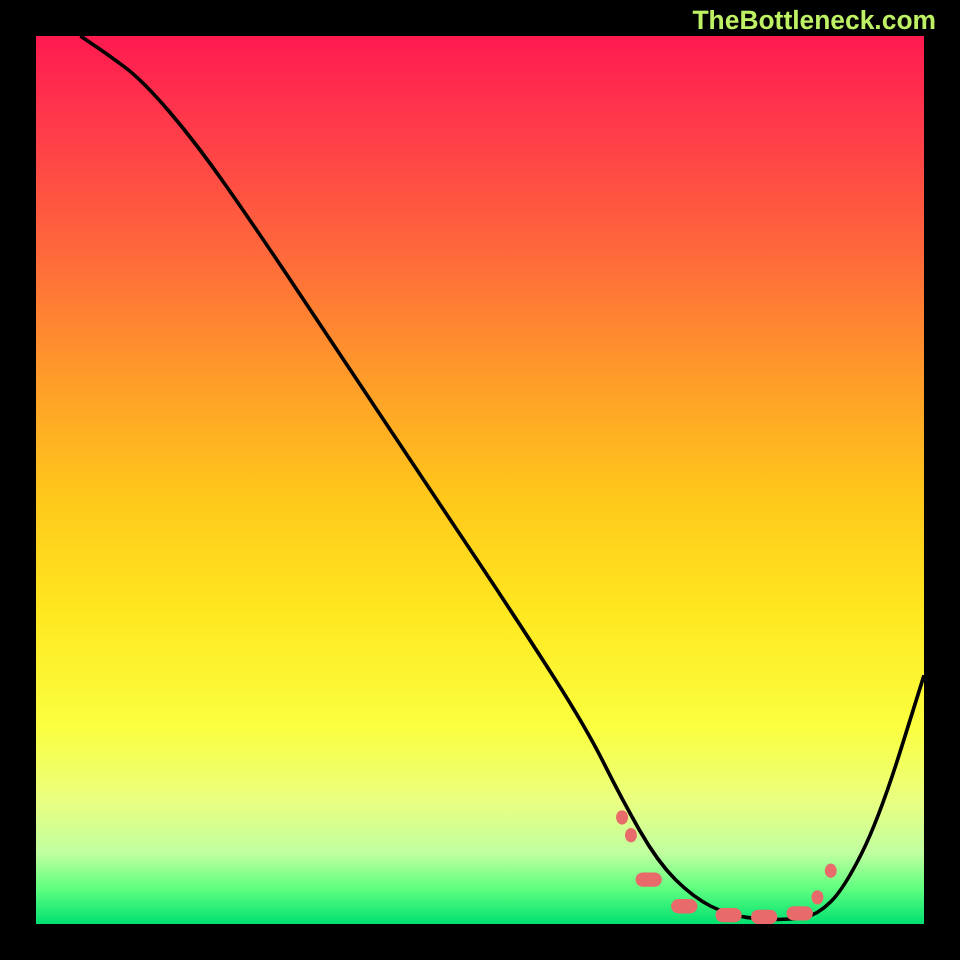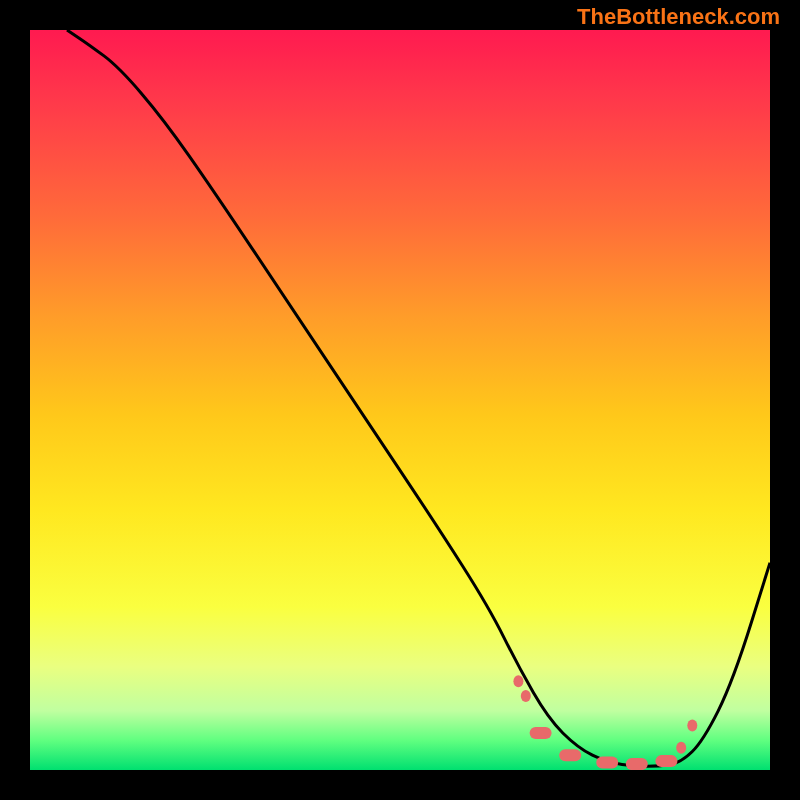--- a/index.html
+++ b/index.html
@@ -8,21 +8,21 @@
     height: 800px;
     background: #000000;
     position: relative;
     font-family: Arial, sans-serif;
     overflow: hidden;
   }
   .watermark {
     position: absolute;
     top: 4px;
     right: 20px;
-    color: #f97316;
+    color: #bef264;
     font-size: 22px;
     font-weight: bold;
     z-index: 10;
   }
   .plot-area {
     position: absolute;
     left: 30px;
     top: 30px;
     width: 740px;
     height: 740px;

